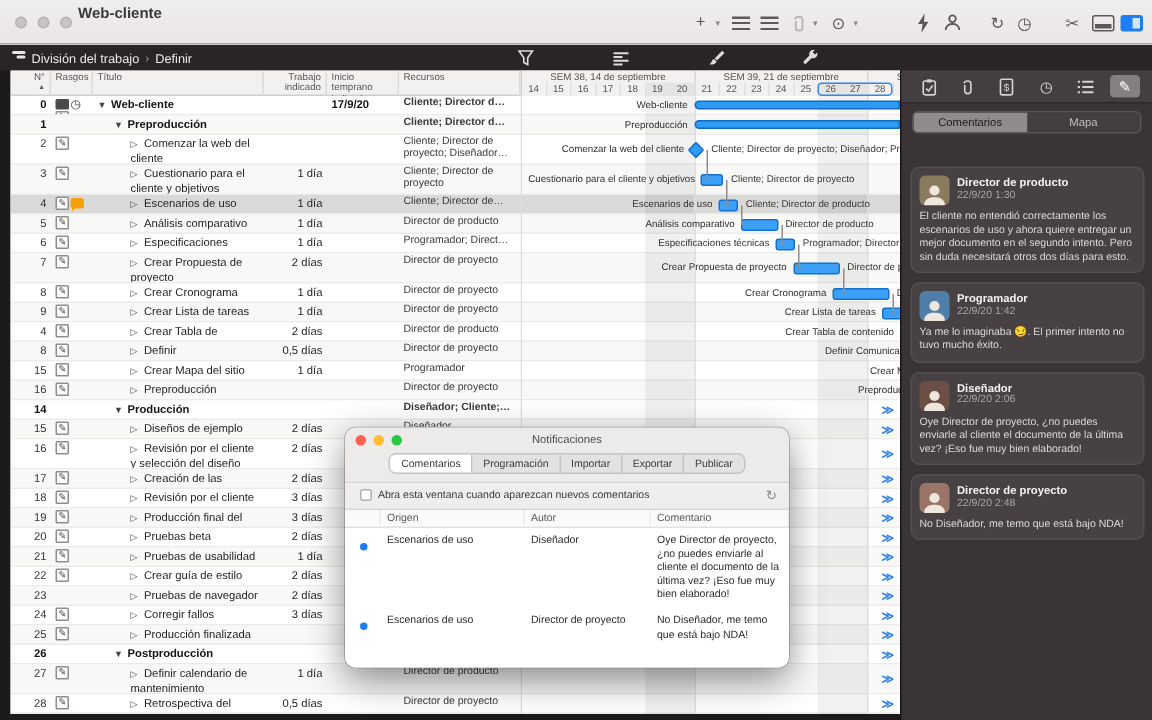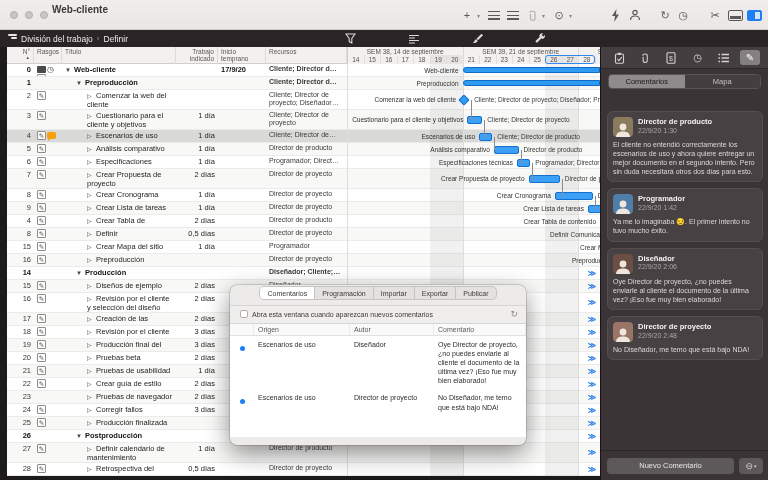--- a/index.html
+++ b/index.html
@@ -688,30 +688,31 @@
               </svg>
             </div>
             <div>
               <div class="c-author">Director de proyecto</div>
               <div class="c-date">22/9/20 2:48</div>
             </div>
           </div>
           <div class="c-body">No Diseñador, me temo que está bajo NDA!</div>
         </div>
       </div>
-    <div class="panel-bottom">
-      <div class="new-comment">Nuevo Comentario</div>
-      <div class="minus-btn">
-        <span>⊖</span>
-        <span class="v">▾</span>
-      </div>
+  </div>
+
+  <div class="dialog">
+    <div class="dlg-titlebar">
+      <div class="dlg-lights">
+        <span class="dlg-light" style="background:#ff5f57"></span>
+        <span class="dlg-light" style="background:#febc2e"></span>
+        <span class="dlg-light" style="background:#28c840"></span>
+      </div>
+      <div class="dlg-title">Notificaciones</div>
     </div>
-  </div>
-
-  <div class="dialog">
     <div class="dlg-tabs">
       <div class="seg-wrap" id="dlg-segs">
           <div class="seg selected">Comentarios</div>
           <div class="seg">Programación</div>
           <div class="seg">Importar</div>
           <div class="seg">Exportar</div>
           <div class="seg">Publicar</div>
         </div>
     </div>
     <div class="dlg-checkrow">

